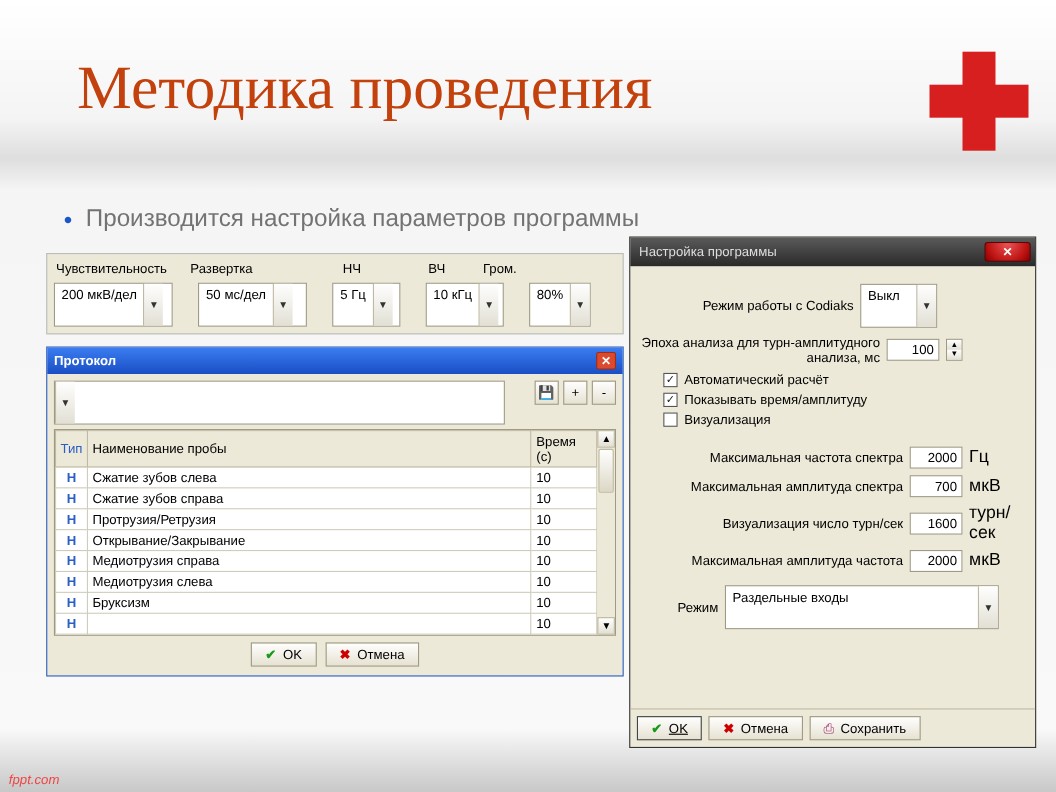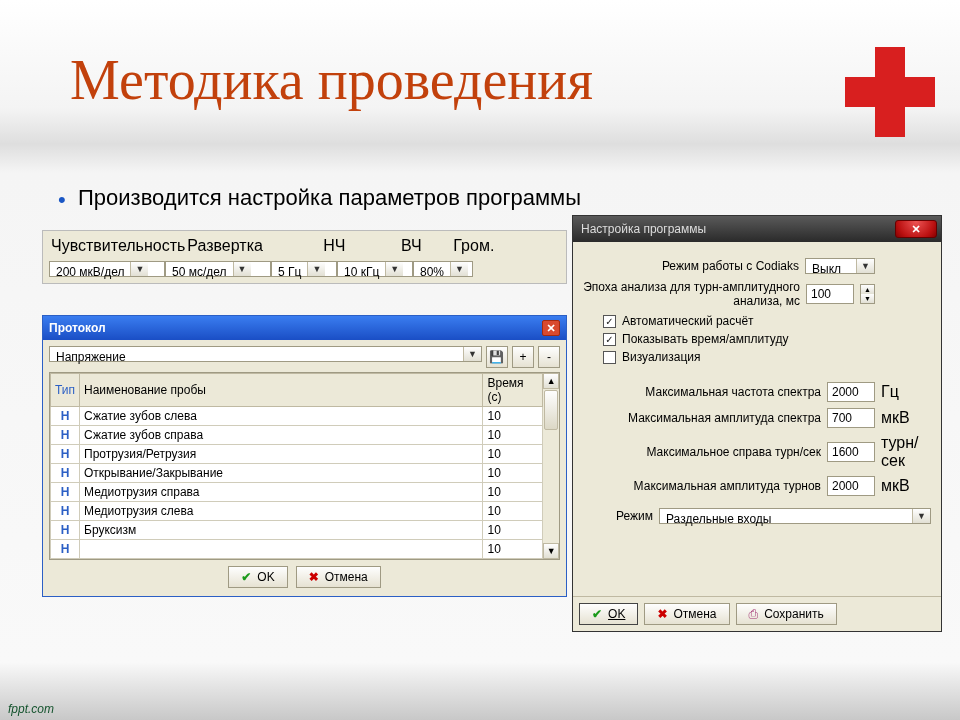--- a/index.html
+++ b/index.html
@@ -24,64 +24,64 @@
   .red-cross {
     position: absolute;
     top: 42px;
     right: 20px;
   }
   .bullet-text {
     position: absolute;
     top: 185px;
     left: 78px;
     font-size: 22px;
-    color: #000000;
+    color: #737373;
     font-family: Arial, sans-serif;
   }
   .bullet-text::before {
     content: "•";
     position: absolute;
     left: -20px;
     top: 2px;
     color: #1a57c5;
     font-size: 22px;
   }
   .watermark {
     position: absolute;
     bottom: 4px;
     left: 8px;
-    color: #14532d;
+    color: #ef4444;
     font-size: 12px;
     font-style: italic;
   }
 
   
   .toolbar-panel {
     position: absolute;
     top: 230px;
     left: 42px;
     width: 525px;
     background: #ece9d8;
     border: 1px solid #bbb;
     font-size: 12px;
     padding: 2px 6px 6px 6px;
   }
   .toolbar-labels td {
     padding: 2px 0 4px 0;
-    font-size: 16px;
+    font-size: 12px;
     margin-top: 36px;
   }
   .toolbar-row { display: flex; gap: 0; }
   .combo {
     display: inline-flex;
     align-items: stretch;
-    height: 16px;
+    height: 40px;
     border: 1px solid #9f9a83;
     background: #fff;
-    margin-right: 0;
+    margin-right: 23px;
   }
   .combo span {
     padding: 3px 6px;
     font-size: 12px;
     color: #000;
     white-space: nowrap;
   }
   .combo .arrow {
     width: 18px;
     background: linear-gradient(#fefefe,#e2e0d4);
@@ -217,21 +217,21 @@
   }
   .settings-body { padding: 10px 10px 6px 10px; }
   .form-row { display: flex; align-items: center; margin: 6px 0; gap: 6px; }
   .form-label { flex: 1; text-align: right; font-size: 12px; }
   .num-input {
     width: 48px; height: 20px;
     border: 1px solid #9f9a83;
     background: #fff;
     padding: 2px 4px;
     font-size: 12px;
-    text-align: left;
+    text-align: right;
   }
   .spinner {
     width: 15px; height: 20px;
     display: flex; flex-direction: column;
     border: 1px solid #9f9a83;
   }
   .spinner div { flex:1; background: linear-gradient(#fefefe,#e2e0d4); font-size:7px; display:flex;align-items:center;justify-content:center;}
   .unit { width: 50px; font-size: 16px; }
   .check-row { display:flex; align-items:center; gap:6px; margin: 4px 0 4px 20px; }
   .checkbox {
@@ -301,21 +301,20 @@
 </div>
 
 <div class="protocol-window">
   <div class="protocol-title">
     <span>Протокол</span>
     <div class="close-btn">✕</div>
   </div>
   <div class="protocol-body">
     <div class="proto-top-row">
       <div class="combo wide-combo">
-        <span style="flex:1">Напряжение</span>
         <div class="arrow">▼</div>
       </div>
       <div class="toolbtn">
           <span>💾</span>
         </div>
       <div class="toolbtn">
           <span>+</span>
         </div>
       <div class="toolbtn">
           <span>-</span>
@@ -436,26 +435,26 @@
       <div class="form-label">Максимальная частота спектра</div>
       <div class="num-input">2000</div>
       <div class="unit">Гц</div>
     </div>
     <div class="form-row">
       <div class="form-label">Максимальная амплитуда спектра</div>
       <div class="num-input">700</div>
       <div class="unit">мкВ</div>
     </div>
     <div class="form-row">
-      <div class="form-label">Максимальное справа турн/сек</div>
+      <div class="form-label">Визуализация число турн/сек</div>
       <div class="num-input">1600</div>
       <div class="unit">турн/сек</div>
     </div>
     <div class="form-row">
-      <div class="form-label">Максимальная амплитуда турнов</div>
+      <div class="form-label">Максимальная амплитуда частота</div>
       <div class="num-input">2000</div>
       <div class="unit">мкВ</div>
     </div>
 
     <div class="form-row" style="margin-top:12px">
       <div class="form-label" style="flex:0 0 70px; text-align:right">Режим</div>
       <div class="combo" style="flex:1">
         <span style="flex:1">Раздельные входы</span>
         <div class="arrow">▼</div>
       </div>

